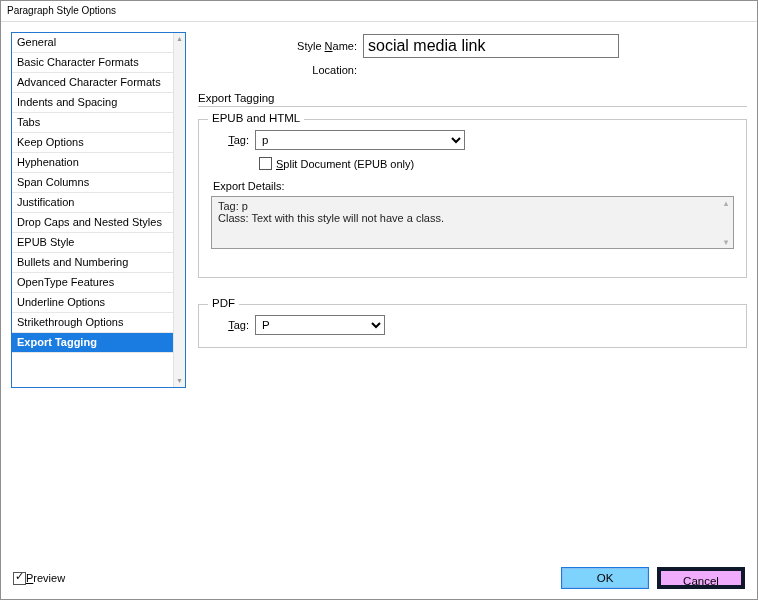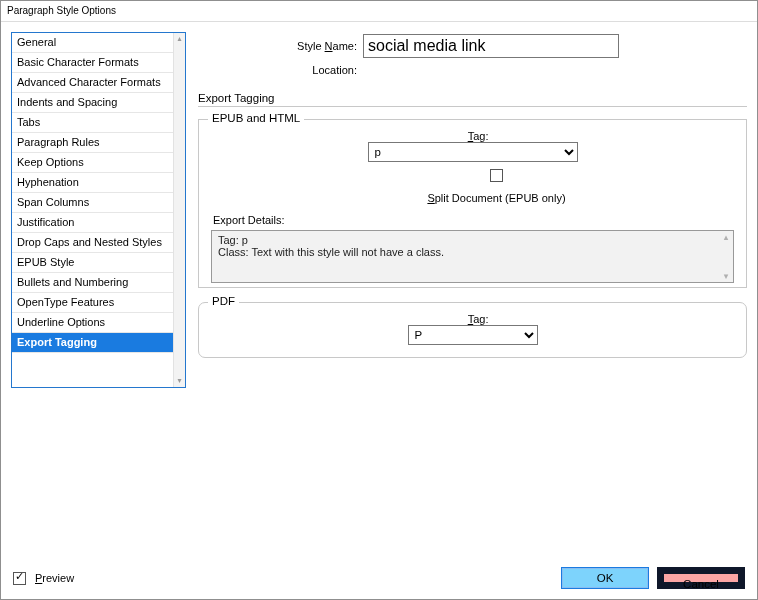--- a/index.html
+++ b/index.html
@@ -100,37 +100,36 @@
     font-size: 11.5px;
     margin: 14px 0 2px 0;
   }
   .section-line {
     border: none;
     border-top: 1px solid #c8c8c8;
     margin: 2px 0 12px 0;
   }
   .fieldset {
     border: 1px solid #c8c8c8;
-    margin: 8px 0 14px 0;
-    padding: 10px 12px 4px 12px;
+    margin: 8px 0 26px 0;
+    padding: 10px 12px 28px 12px;
     position: relative;
   }
   .fieldset-legend {
     position: absolute;
     top: -8px;
     left: 9px;
     background: #fff;
     padding: 0 4px;
     font-size: 11.5px;
   }
   .form-row {
     display: flex;
     align-items: center;
     margin-bottom: 7px;
-    flex-direction: column;
   }
   .form-label {
     width: 44px;
     text-align: right;
     padding-right: 6px;
   }
   .select {
     border: 1px solid #777;
     font-size: 11.5px;
     padding: 1px 2px;
@@ -145,22 +144,21 @@
     padding: 2px 4px;
     font-size: 11.5px;
     background: #fff;
   }
   .checkbox-row {
     display: flex;
     align-items: center;
     margin-left: 48px;
     margin-top: 2px;
     margin-bottom: 10px;
-    gap: 10px;
-    flex-direction: column;
+    gap: 4px;
   }
   .checkbox {
     width: 13px; height: 13px;
     border: 1px solid #555;
     background: #fff;
     display: inline-block;
   }
   .checkbox.checked::after {
     content: "✓";
     font-size: 11px;
@@ -194,63 +192,63 @@
   .footer {
     display: flex;
     align-items: center;
     padding: 6px 12px 10px 12px;
     gap: 8px;
   }
   .footer-spacer { flex: 1; }
   .btn {
     min-width: 88px;
     padding: 2px 10px;
-    background: #fca5a5;
-    border: 7px solid #0f172a;
+    background: #f0abfc;
+    border: 4px solid #0f172a;
     font-size: 11.5px;
     text-align: center;
     cursor: default;
     height: 22px;
     line-height: 16px;
   }
   .btn-default {
     border: 1px solid #1a7be0;
     box-shadow: 0 0 0 1px #88bdf2 inset;
     background: #7dd3fc;
   }
   .preview-check {
     display: flex;
     align-items: center;
-    gap: 9px;
+    gap: 0;
   }
 </style>
 </head>
 <body>
 
 <div class="dialog">
   <div class="titlebar">Paragraph Style Options</div>
   <div class="body">
 
     <div class="sidebar">
       <div class="sidebar-list" id="sidebar-list">
           <div class="sidebar-item">General</div>
           <div class="sidebar-item">Basic Character Formats</div>
           <div class="sidebar-item">Advanced Character Formats</div>
           <div class="sidebar-item">Indents and Spacing</div>
           <div class="sidebar-item">Tabs</div>
-          <div class="sidebar-item">Paragraph Rules</div>
           <div class="sidebar-item">Keep Options</div>
           <div class="sidebar-item">Hyphenation</div>
           <div class="sidebar-item">Span Columns</div>
           <div class="sidebar-item">Justification</div>
           <div class="sidebar-item">Drop Caps and Nested Styles</div>
           <div class="sidebar-item">EPUB Style</div>
           <div class="sidebar-item">Bullets and Numbering</div>
           <div class="sidebar-item">OpenType Features</div>
           <div class="sidebar-item">Underline Options</div>
+          <div class="sidebar-item">Strikethrough Options</div>
           <div class="sidebar-item selected">Export Tagging</div>
         </div>
       <div class="sidebar-scroll">
         <div class="scroll-up">▴</div>
         <div class="scroll-down">▾</div>
       </div>
     </div>
 
     <div class="main">
 
@@ -286,21 +284,21 @@
         <div class="export-details-box">
           <div>Tag: p</div>
           <div>Class: Text with this style will not have a class.</div>
           <div class="export-details-scroll">
             <div class="up">▴</div>
             <div class="down">▾</div>
           </div>
         </div>
       </div>
 
-      <div class="fieldset" style="padding-bottom:12px;border-radius:7px;">
+      <div class="fieldset" style="padding-bottom:12px;">
         <div class="fieldset-legend">PDF</div>
         <div class="form-row" style="margin-bottom:0;">
           <div class="form-label"><span class="underline-first">T</span>ag:</div>
           <select class="select select-narrow">
             <option>P</option>
           </select>
         </div>
       </div>
 
     </div>

